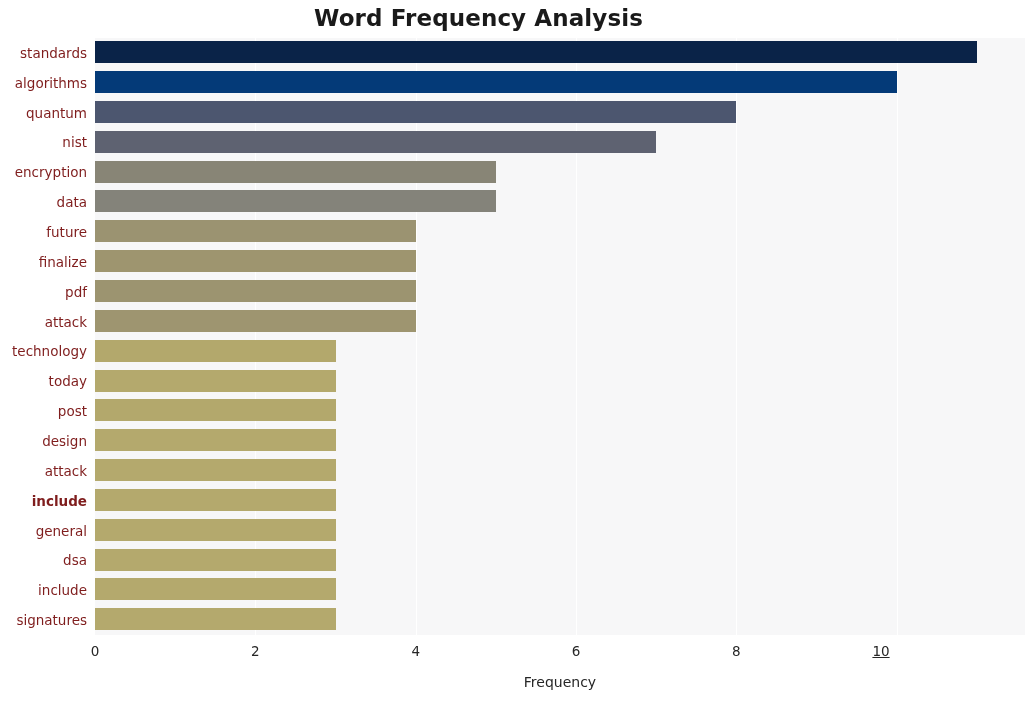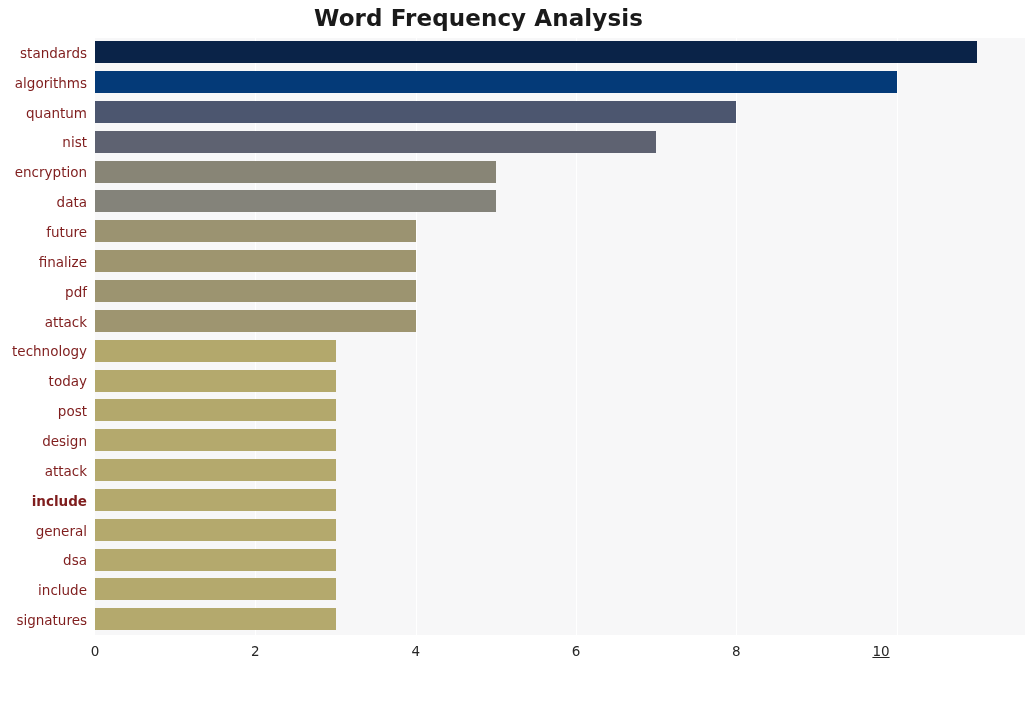--- a/index.html
+++ b/index.html
@@ -210,14 +210,15 @@
 
   <div id="x-axis">
       <div class="x-tick-label" style="left: 0px;">0</div>
       <div class="x-tick-label" style="left: 160.345px;">2</div>
       <div class="x-tick-label" style="left: 320.69px;">4</div>
       <div class="x-tick-label" style="left: 481.034px;">6</div>
       <div class="x-tick-label" style="left: 641.379px;">8</div>
       <div class="x-tick-label" style="left: 786px; text-decoration: underline;">10</div>
     </div>
 
+  <div id="x-axis-title">Frequency</div>
 
 </div>
 
 </body></html>

